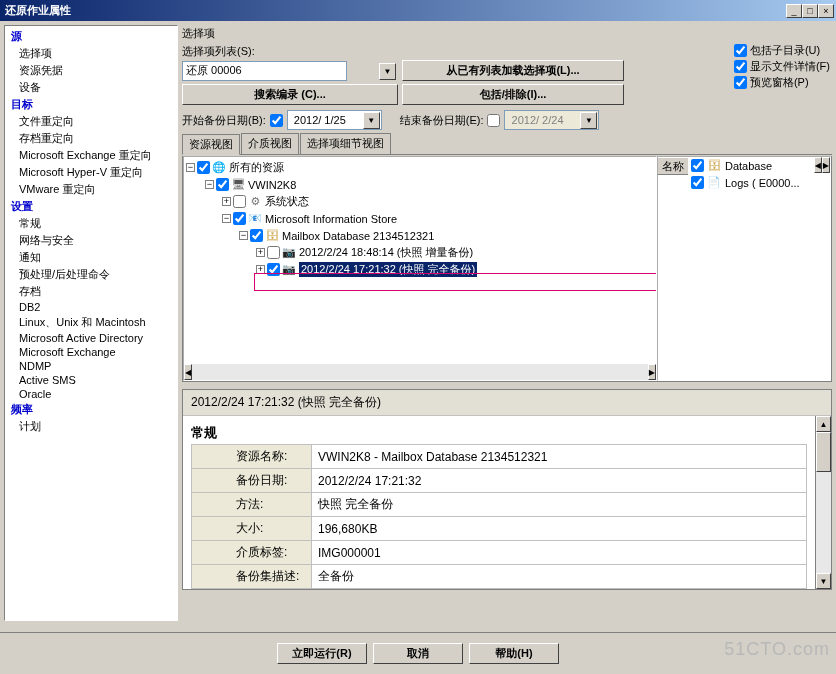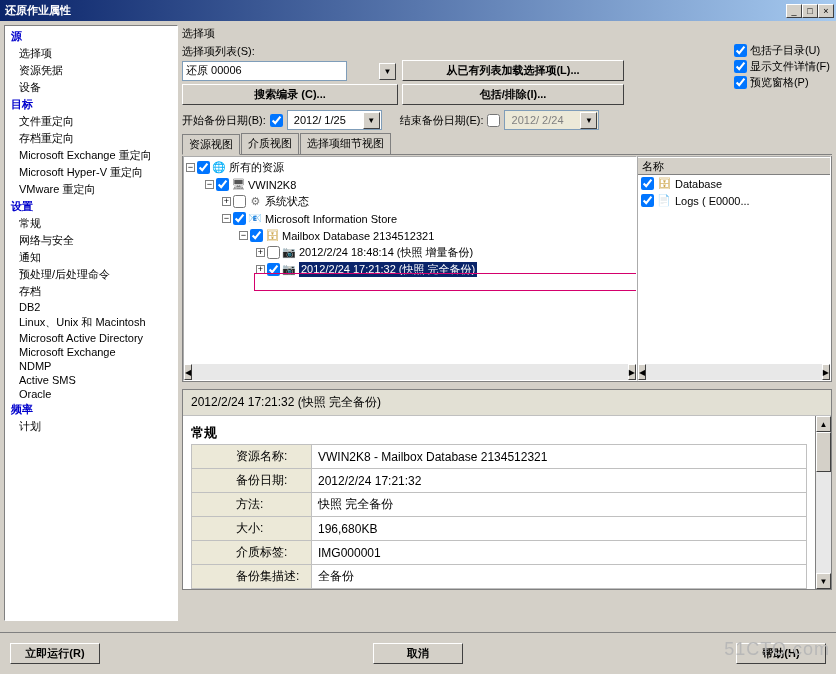--- a/index.html
+++ b/index.html
@@ -48,34 +48,34 @@
 .ico.db { color:#c09020; }
 .ico.snap { color:#888; }
 .node.sel .txt { background:#0a246a; color:#fff; padding:0 2px;}
 .highlight-box { position:absolute; border:1px solid #d4006c; pointer-events:none; top:116px; left:70px; width:497px; height:18px;}
 .tree-sb { width:16px; background:#d4d0c8; border-left:1px solid #808080; display:flex; flex-direction:column; }
 .sb-btn { height:16px; background:#d4d0c8; border:1px solid #fff; border-right-color:#404040; border-bottom-color:#404040; font-size:8px; display:flex; align-items:center; justify-content:center;}
 .sb-track { flex:1; background:#e8e8e8; }
 .hscroll { height:16px; display:flex; background:#d4d0c8;}
 .hscroll .sb-track { flex:1; background:#e8e8e8;}
 
-.rightlist { width:194px; border:1px inset #fff; background:#fff; display:flex; flex-direction:column;}
+.rightlist { width:174px; border:1px inset #fff; background:#fff; display:flex; }
 .rightlist .hdr { height:18px; background:#d4d0c8; border-bottom:1px solid #808080; display:flex; align-items:center; padding:0 4px; border-top:1px solid #fff;}
 .rightlist .body { flex:1; overflow:hidden;}
 .rightlist .li { display:flex; align-items:center; gap:3px; padding:1px 3px;}
 
 .detail-outer { height:201px; border:1px solid #808080; margin-top:6px; background:#fff; overflow:hidden; display:flex; flex-direction:column;}
 .detail-title { background:#e2e0d4; padding:4px 8px; border-bottom:1px solid #c0c0c0; font-size:12px;}
 .detail-scroll { flex:1; overflow:auto; padding:8px 8px 0 8px; position:relative;}
 .detail-hdr { font-weight:bold; font-size:13px; padding-bottom:2px;}
 .detail-tbl { width:100%; border-collapse:collapse; border:1px solid #c0c0c0;}
 .detail-tbl td { border:1px solid #c0c0c0; padding:3px 6px; font-size:12px;}
 .detail-tbl td.k { background:#ece9d8; width:120px;padding-left:44px;}
 
-.footer { position:absolute; bottom:0; left:0; right:0; height:42px; border-top:1px solid #808080; display:flex; align-items:center; justify-content:space-between; padding:0 10px; gap:6px; background:#d4d0c8;}
+.footer { position:absolute; bottom:0; left:0; right:0; height:42px; border-top:1px solid #808080; display:flex; align-items:center; justify-content:center; padding:0 10px; gap:6px; background:#d4d0c8;}
 .footer .btn { width:90px; }
 
 .watermark { position:absolute; right:6px; bottom:14px; color:#b8b8b8; font-size:18px; font-family:Arial; letter-spacing:1px; pointer-events:none;}
 </style>
 </head>
 <body>
 
 <div class="titlebar">
   <span class="title">还原作业属性</span>
   <div class="winbtns">

